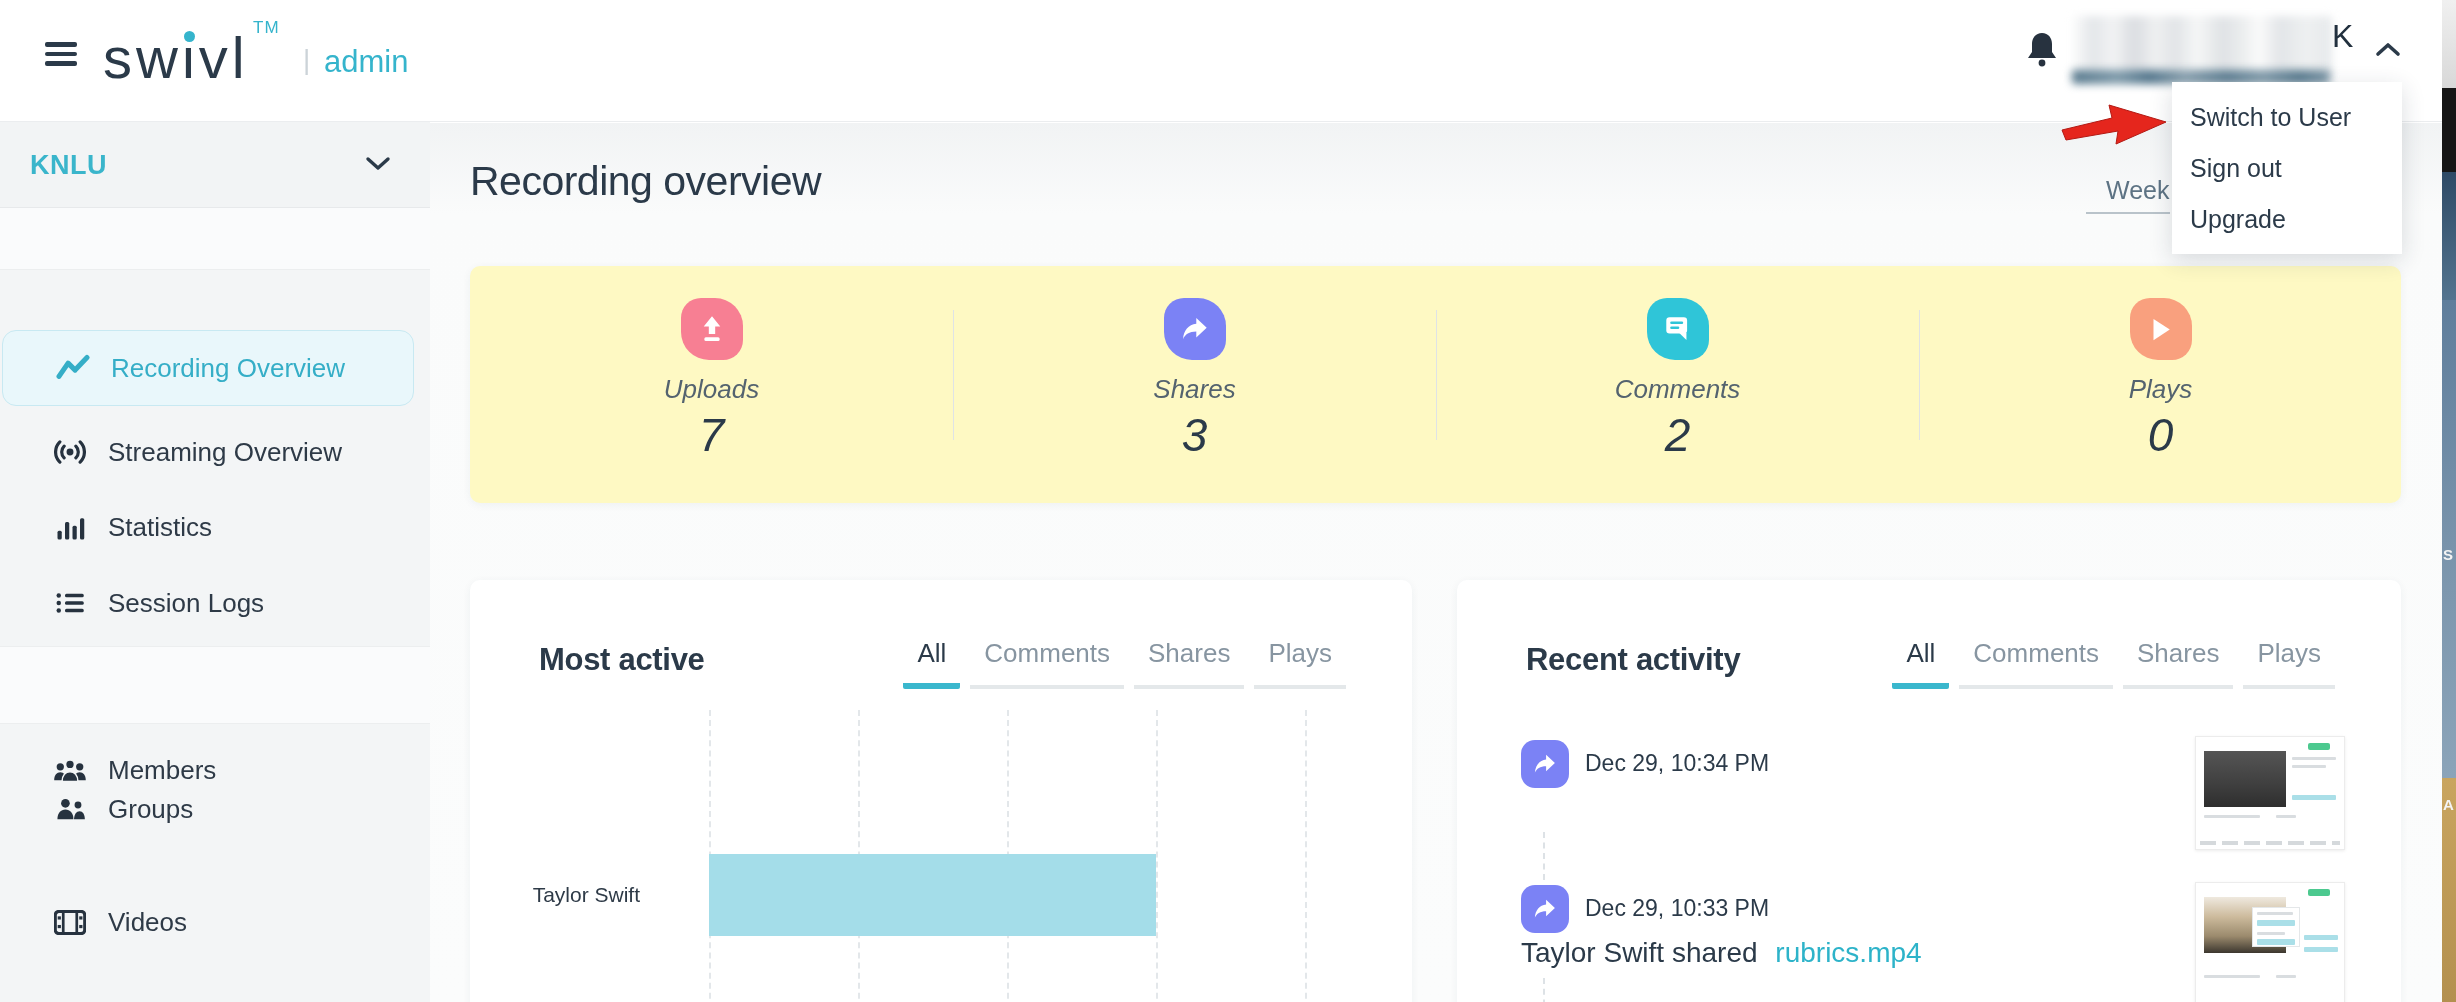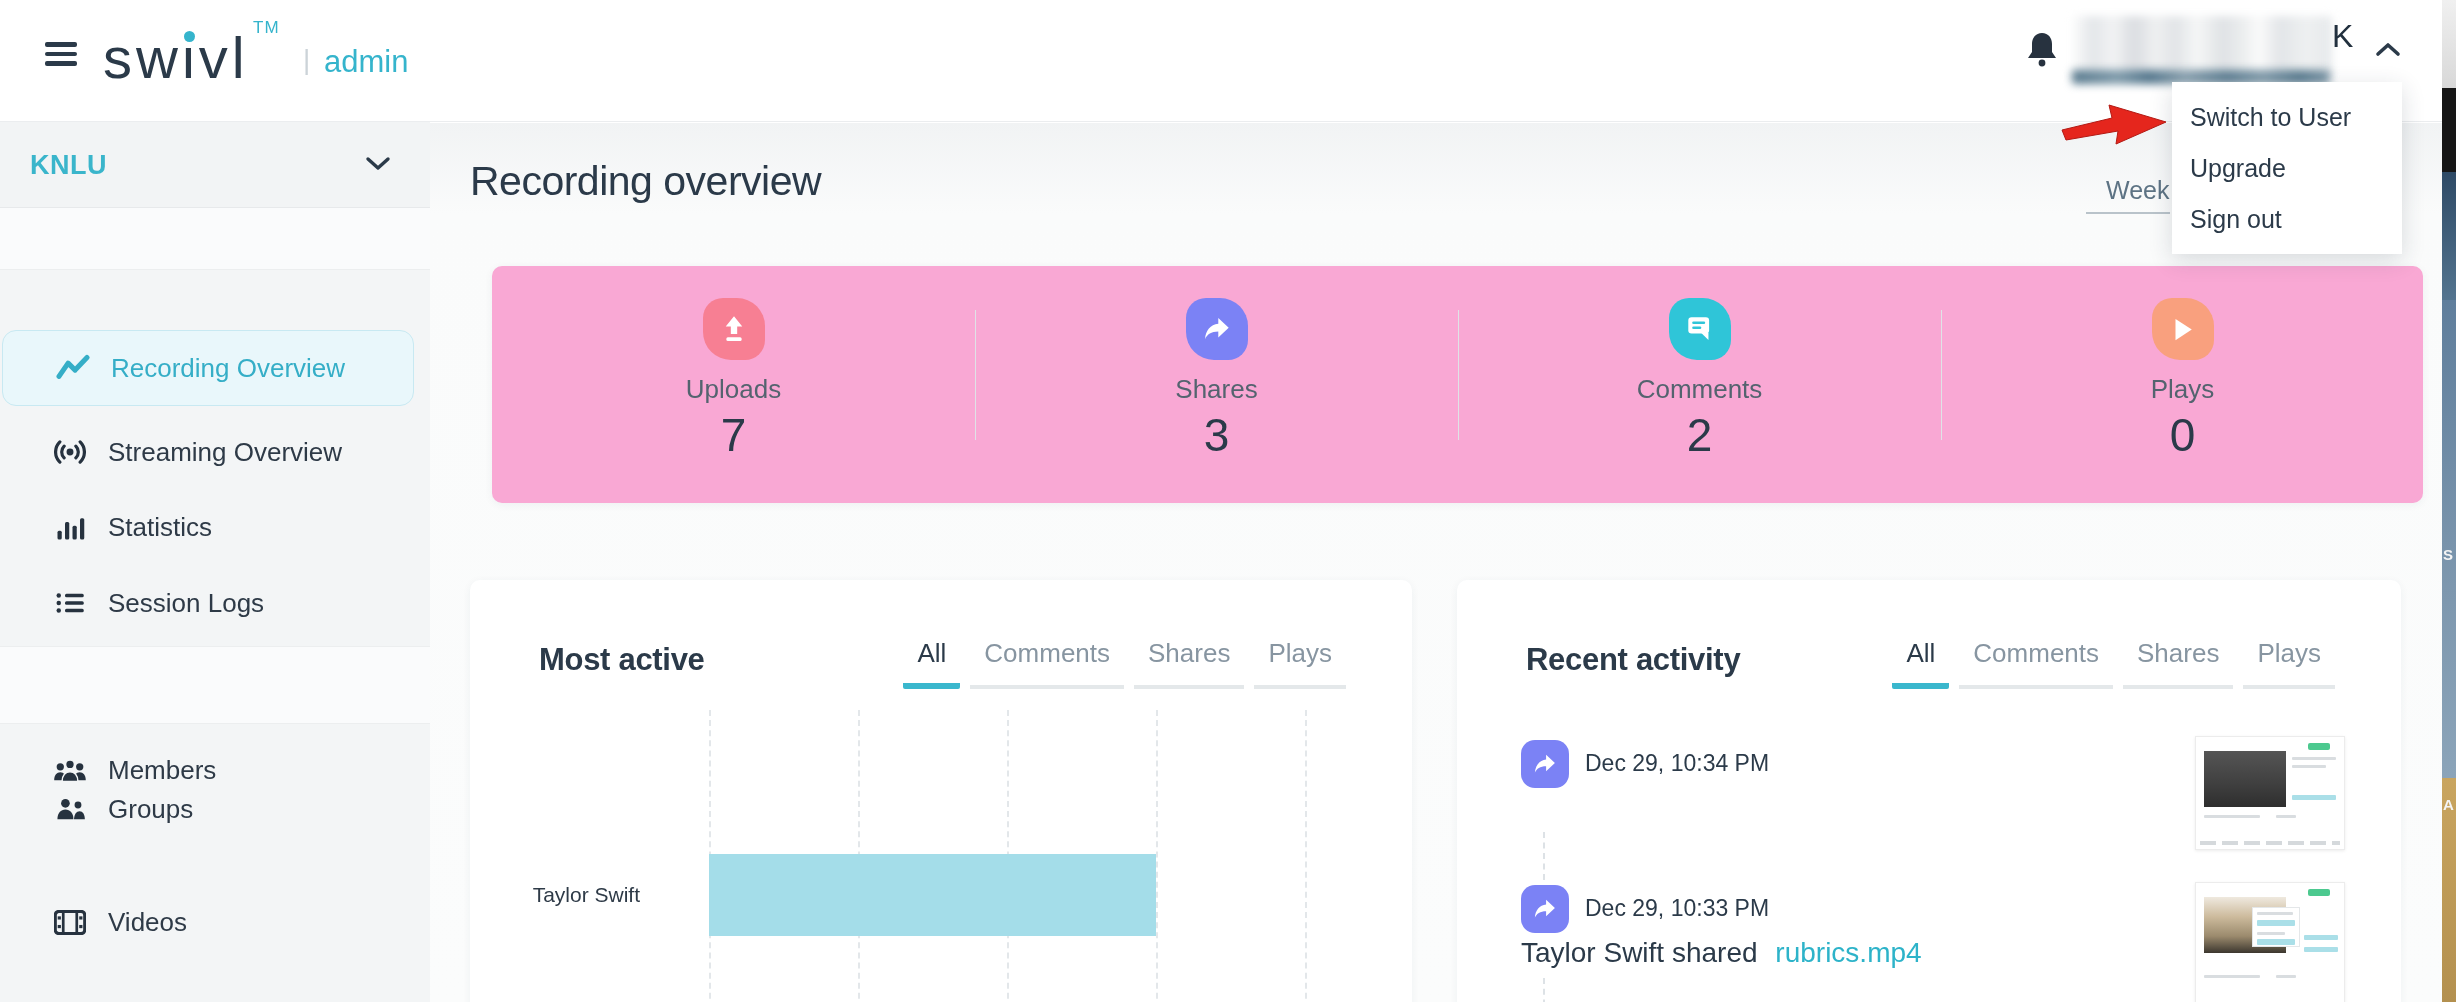--- a/index.html
+++ b/index.html
@@ -40,22 +40,22 @@
   .nav-item .nlabel { position:absolute; left:108px; font-size:26px; color:#2e3a47; }
   .nav-item.active { left:2px; background:#e9f7fb; border:1px solid #c8e9f2; border-radius:14px; }
   .nav-item.active .nlabel { color:#35aec7; }
 
   
   .main-bg { position:absolute; left:430px; top:123px; width:2012px; height:879px; background:linear-gradient(180deg,#f1f3f4 0px,#fafbfb 90px,#fbfcfc 100%); }
   .page-title { position:absolute; left:470px; top:158px; font-size:41px; color:#2b3a49; font-weight:500; letter-spacing:-0.5px; z-index:6; }
   .week-select { position:absolute; left:2086px; top:172px; width:84px; height:42px; border-bottom:2px solid #b9c3ca; cursor:pointer; z-index:6; }
   .week-select span { position:absolute; left:20px; top:4px; font-size:25px; color:#5d7384; }
 
-  .stats-card { position:absolute; left:492px; top:266px; width:1931px; height:237px; background:#f9a8d4; border-radius:10px;
-      box-shadow:0 2px 8px rgba(40,60,80,0.06); z-index:6; }
+  .stats-card { position:absolute; left:470px; top:266px; width:1931px; height:237px; background:#fef9c3; border-radius:10px;
+      box-shadow:0 2px 8px rgba(40,60,80,0.06); z-index:6;font-style:italic; }
   .stat { position:absolute; top:0; width:483px; height:237px; }
   .stat-icon { position:absolute; left:50%; margin-left:-31px; top:32px; width:62px; height:62px; border-radius:20px 28px 20px 28px;
       display:flex; align-items:center; justify-content:center; }
   .stat-label { position:absolute; top:108px; width:100%; text-align:center; font-size:26px; color:#54636f; }
   .stat-value { position:absolute; top:142px; width:100%; text-align:center; font-size:46px; color:#2b3a49; font-weight:500; }
   .stat-divider { position:absolute; top:44px; width:1px; height:130px; background:#dfe3e6; }
 
   .panel { position:absolute; top:580px; height:530px; background:#ffffff; border-radius:10px; box-shadow:0 2px 8px rgba(40,60,80,0.06); z-index:6; }
   .panel.left { left:470px; width:942px; }
   .panel.right { left:1457px; width:944px; }
@@ -364,22 +364,22 @@
       <div class="t-row t-line t-teal" style="left:108px; top:64px; width:34px; height:5px;"></div>
       <div class="t-row t-line" style="left:8px; top:92px; width:56px;"></div>
       <div class="t-row t-line" style="left:80px; top:92px; width:20px;"></div>
 
     </div>
     <div class="act-conn" style="top:398px; height:60px;"></div>
   </div>
 
   <div class="dropdown">
     <div class="menu-item">Switch to User</div>
+    <div class="menu-item">Sign out</div>
     <div class="menu-item">Upgrade</div>
-    <div class="menu-item">Sign out</div>
   </div>
 
   <svg class="red-arrow" viewBox="0 0 110 58">
     <polygon points="2,36 52,24 49,11 106,28 56,50 58,37 6,46" fill="#e5261d" stroke="#b31a14" stroke-width="1"></polygon>
   </svg>
 
   <div class="edge">
     <div class="e1"></div>
       <div class="e2"></div>
       <div class="e3"></div>

